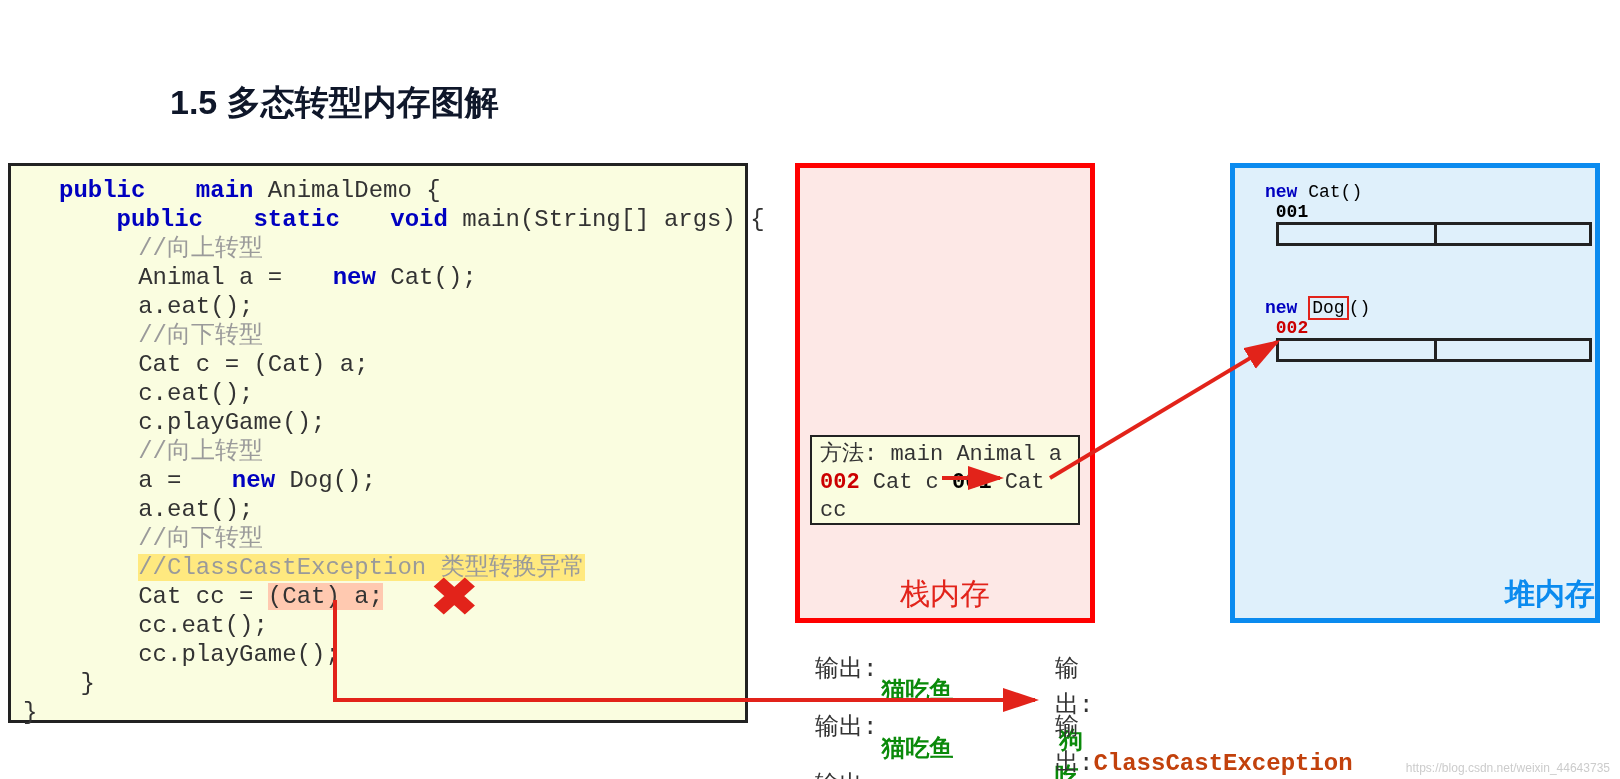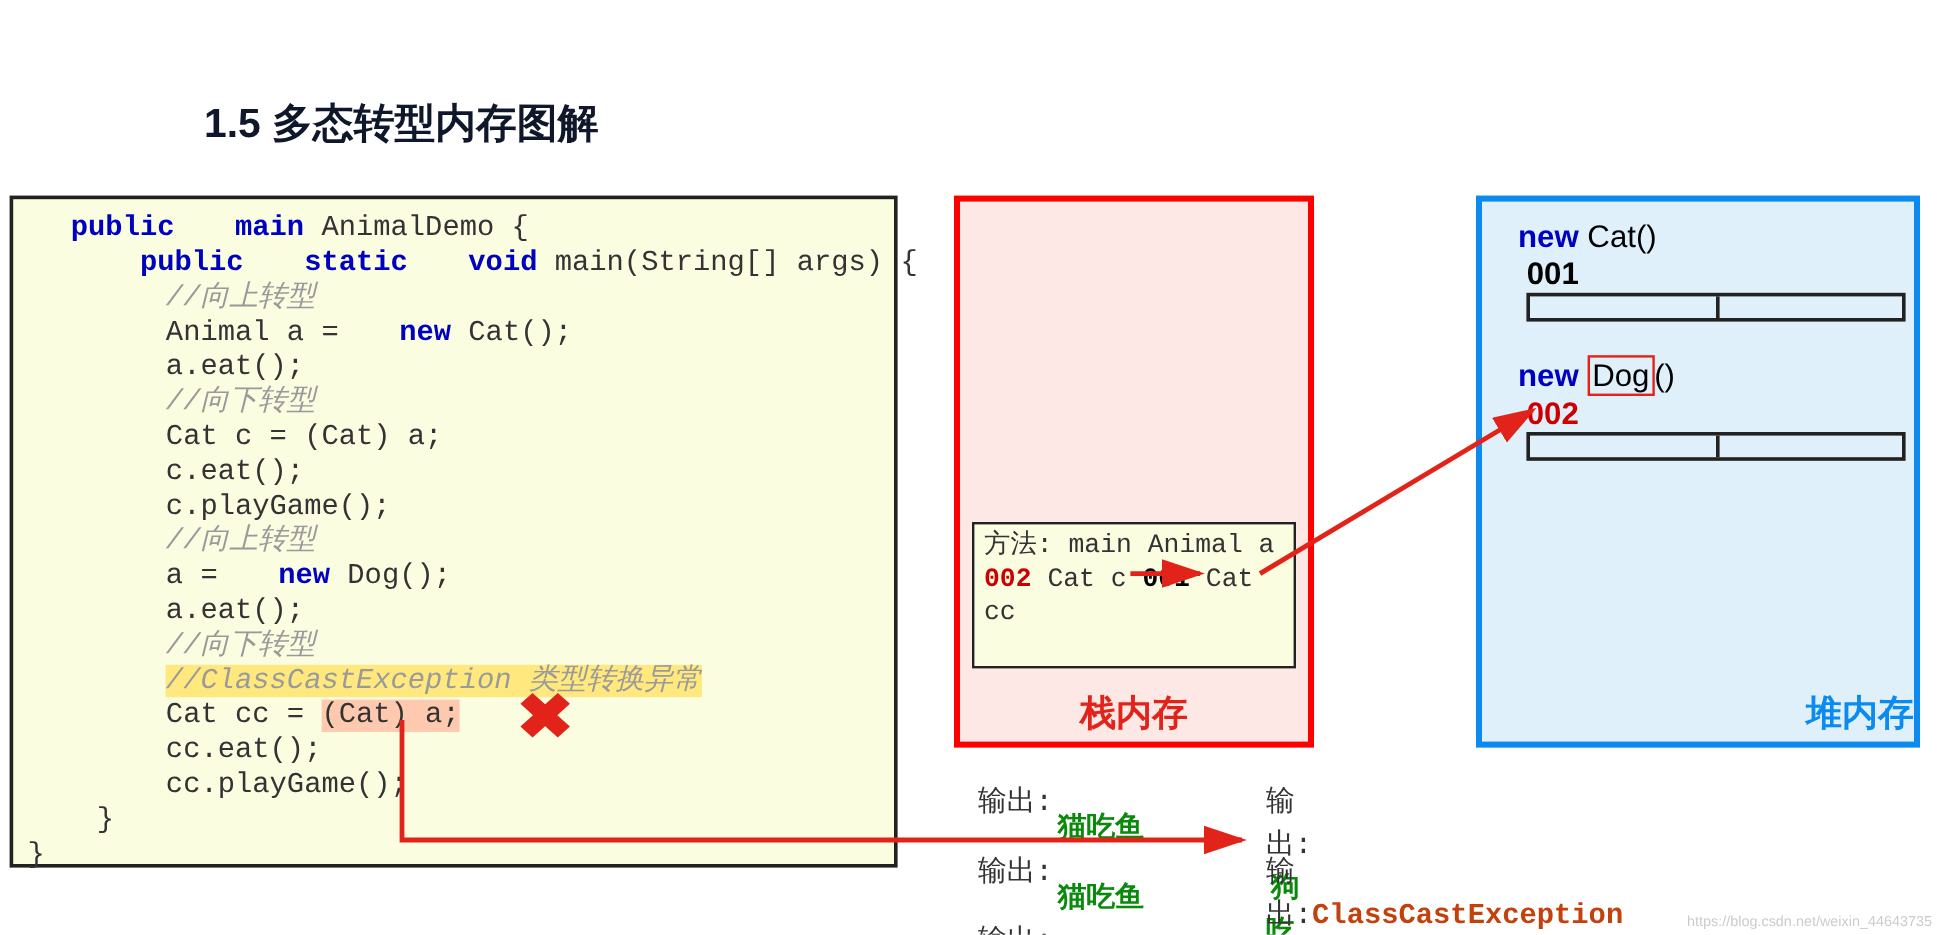--- a/index.html
+++ b/index.html
@@ -32,21 +32,21 @@
     border: 3px solid #222;
     box-sizing: border-box;
     padding: 10px 12px;
     font-family: Consolas, "Courier New", monospace;
     font-size: 24px;
     line-height: 29px;
     color: #333;
     white-space: pre;
   }
   .kw  { color: #0000c0; font-weight: 700; margin-left: 36px; }
-  .cm  { color: #9a9a9a; font-style: italic; }
+  .cm  { color: #9a9a9a; }
   .hl-yellow { background: #ffe97f; }
   .hl-pink   { background: #ffc9b0; }
   
   .red-x {
     position: absolute;
     top: 563px;
     left: 430px;
     font-size: 58px;
     font-weight: 900;
     color: #e2231a;
@@ -61,38 +61,38 @@
     height: 460px;
     background: #fde8e6;
     border: 5px solid #ff0000;
     box-sizing: border-box;
   }
   .stack-inner {
     position: absolute;
     top: 267px;
     left: 10px;
     width: 270px;
-    height: 122px;
+    height: 90px;
     background: #fafde0;
     border: 2px solid #222;
     box-sizing: border-box;
     padding: 4px 8px;
     font-family: Consolas, "Courier New", monospace;
     font-size: 22px;
     line-height: 28px;
     color: #333;
   }
   .stack-label {
     position: absolute;
     top: 406px;
     left: 0;
     width: 100%;
     text-align: center;
     font-size: 30px;
-    font-weight: 700;
+    font-weight: 400;
     color: #e2231a;
   }
   .addr002 { color: #cc0000; font-weight: 700; }
   .addr001 { color: #000; font-weight: 700; }
   
   .heap-box {
     position: absolute;
     top: 163px;
     left: 1230px;
     width: 370px;
@@ -106,22 +106,22 @@
     top: 406px;
     left: 0;
     width: 100%;
     text-align: right;
     font-size: 30px;
     font-weight: 700;
     color: #0b8bef;
   }
   .heap-obj {
     position: absolute;
-    font-family: Liberation Sans, sans-serif;
-    font-size: 26px;
+    font-family: Liberation Mono, monospace;
+    font-size: 18px;
   }
   .heap-obj .new { color: #0000c0; font-weight: 700; }
   .obj-rect {
     display: inline-block;
     border: 3px solid #222;
     width: 310px;
     height: 18px;
     position: relative;
   }
   .obj-rect::after {

